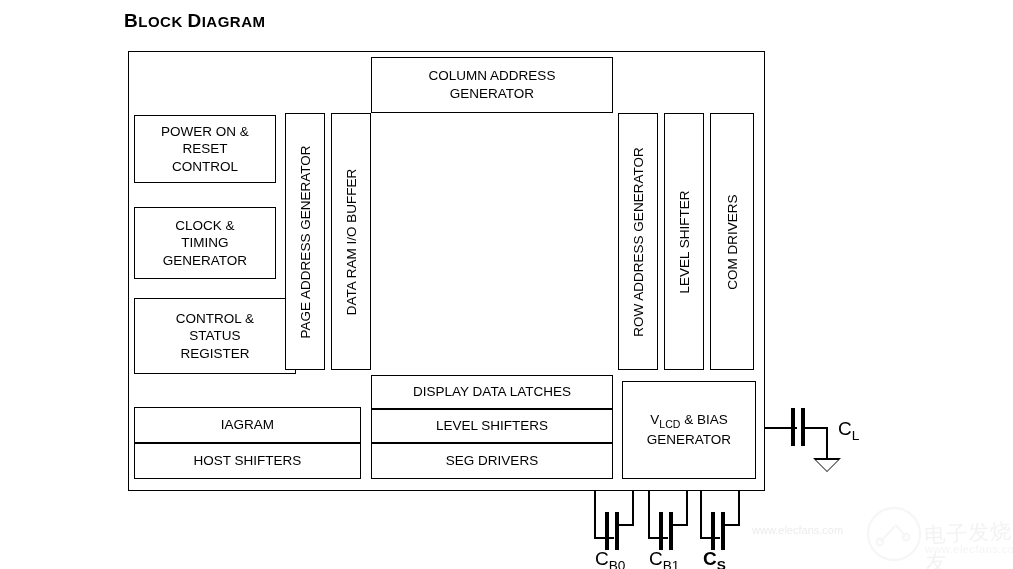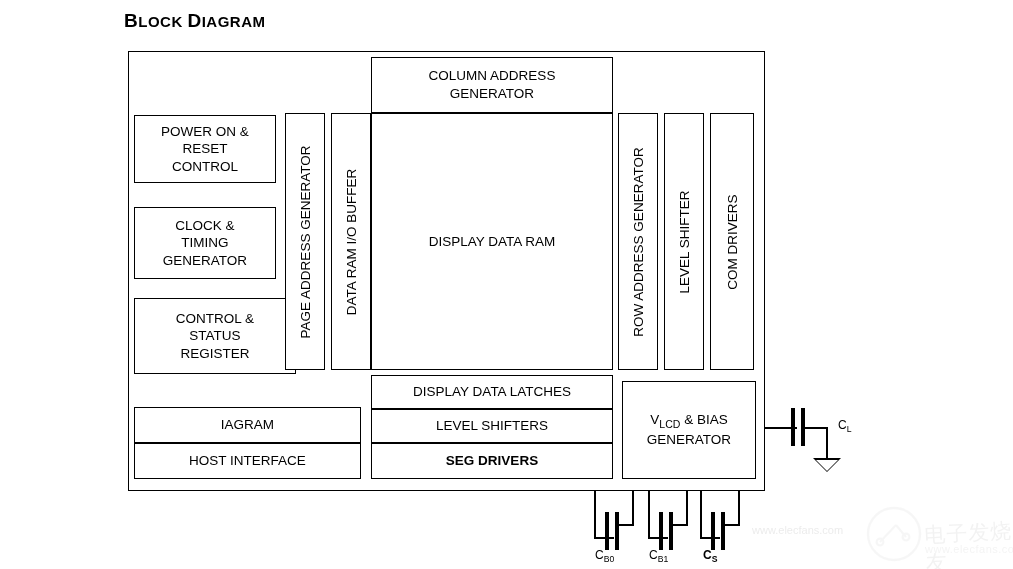--- a/index.html
+++ b/index.html
@@ -74,21 +74,21 @@
     border-top:14px solid #000;
   }
   .gnd-in{
     position:absolute;
     width:0;height:0;
     border-left:11px solid transparent;
     border-right:11px solid transparent;
     border-top:11px solid #fff;
   }
 
-  .caplabel{position:absolute;font-size:12px;white-space:nowrap;}
+  .caplabel{position:absolute;font-size:19px;white-space:nowrap;}
 
   
   .wm{position:absolute;opacity:.18;pointer-events:none;user-select:none;}
   #wm-logo{left:866px;top:506px;width:56px;height:56px;}
   #wm-text{left:925px;top:519px;font-size:21px;color:#b9b9b9;
            font-family:"DejaVu Sans",sans-serif;letter-spacing:1px;
            transform:rotate(-3deg);}
   #wm-url{left:925px;top:543px;font-size:11px;color:#c2c2c2;
           font-family:"Liberation Sans",sans-serif;letter-spacing:.5px;}
   #wm2{left:752px;top:524px;font-size:11px;color:#d8d8d8;
@@ -110,21 +110,21 @@
   <div class="blk" style="left:134px;top:207px;width:142px;height:72px;">CLOCK &amp;
 TIMING
 GENERATOR</div>
 
   <div class="blk" style="left:134px;top:298px;width:162px;height:76px;">CONTROL &amp;
 STATUS
 REGISTER</div>
 
   <div class="blk" style="left:134px;top:407px;width:227px;height:36px;">IAGRAM</div>
 
-  <div class="blk" style="left:134px;top:443px;width:227px;height:36px;">HOST INTERFACE</div>
+  <div class="blk" style="left:134px;top:443px;width:227px;height:36px;">HOST SHIFTERS</div>
 
   <div class="vblk" style="left:285px;top:113px;width:40px;height:257px;">
     <span>PAGE ADDRESS GENERATOR</span>
   </div>
 
   <div class="vblk" style="left:331px;top:113px;width:40px;height:257px;">
     <span>DATA RAM I/O BUFFER</span>
   </div>
 
   <div class="vblk" style="left:618px;top:113px;width:40px;height:257px;">
@@ -135,27 +135,26 @@
     <span>LEVEL SHIFTER</span>
   </div>
 
   <div class="vblk" style="left:710px;top:113px;width:44px;height:257px;">
     <span>COM DRIVERS</span>
   </div>
 
   <div class="blk" style="left:371px;top:57px;width:242px;height:56px;">COLUMN ADDRESS
 GENERATOR</div>
 
-  <div class="blk" style="left:371px;top:113px;width:242px;height:257px;">DISPLAY DATA RAM</div>
 
   <div class="blk" style="left:371px;top:375px;width:242px;height:34px;">DISPLAY DATA LATCHES</div>
 
   <div class="blk" style="left:371px;top:409px;width:242px;height:34px;">LEVEL SHIFTERS</div>
 
-  <div class="blk" style="left:371px;top:443px;width:242px;height:36px;font-weight:bold;">SEG DRIVERS</div>
+  <div class="blk" style="left:371px;top:443px;width:242px;height:36px;">SEG DRIVERS</div>
 
   <div class="blk" style="left:622px;top:381px;width:134px;height:98px;">
     <div style="line-height:1.30;"><span>V</span><sub class="sc">LCD</sub><span> &amp; BIAS</span><br><span>GENERATOR</span></div>
   </div>
 
   <div class="wire" style="left:765px;top:427px;width:32px;height:1.8px;"></div>
 
   <div class="plate" style="left:791px;top:408px;height:38px;"></div>
   <div class="plate" style="left:801px;top:408px;height:38px;"></div>
 

